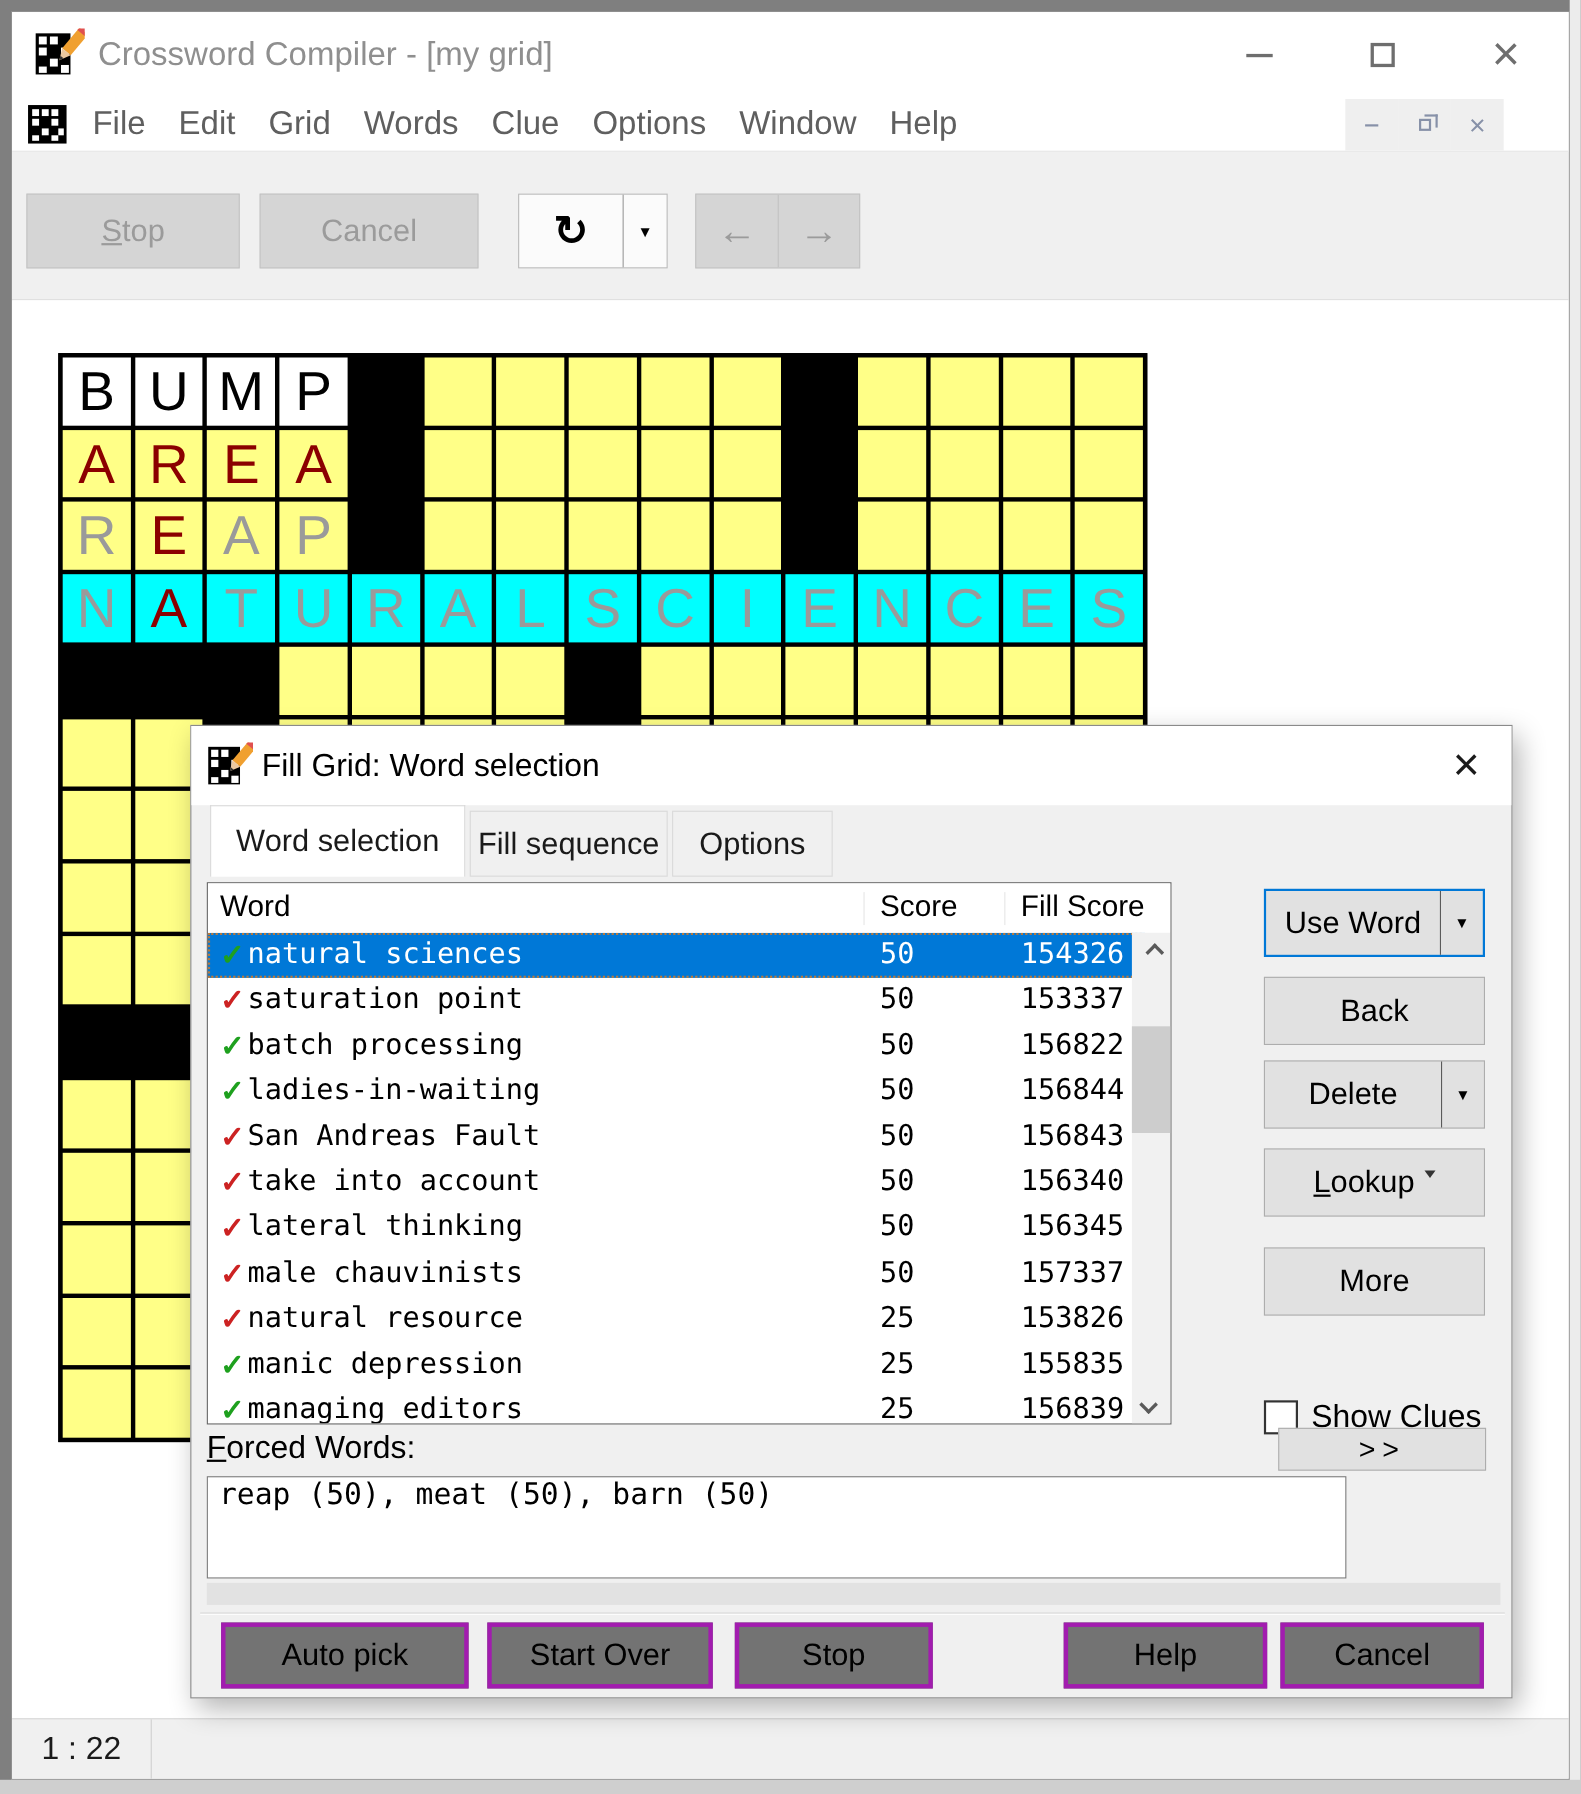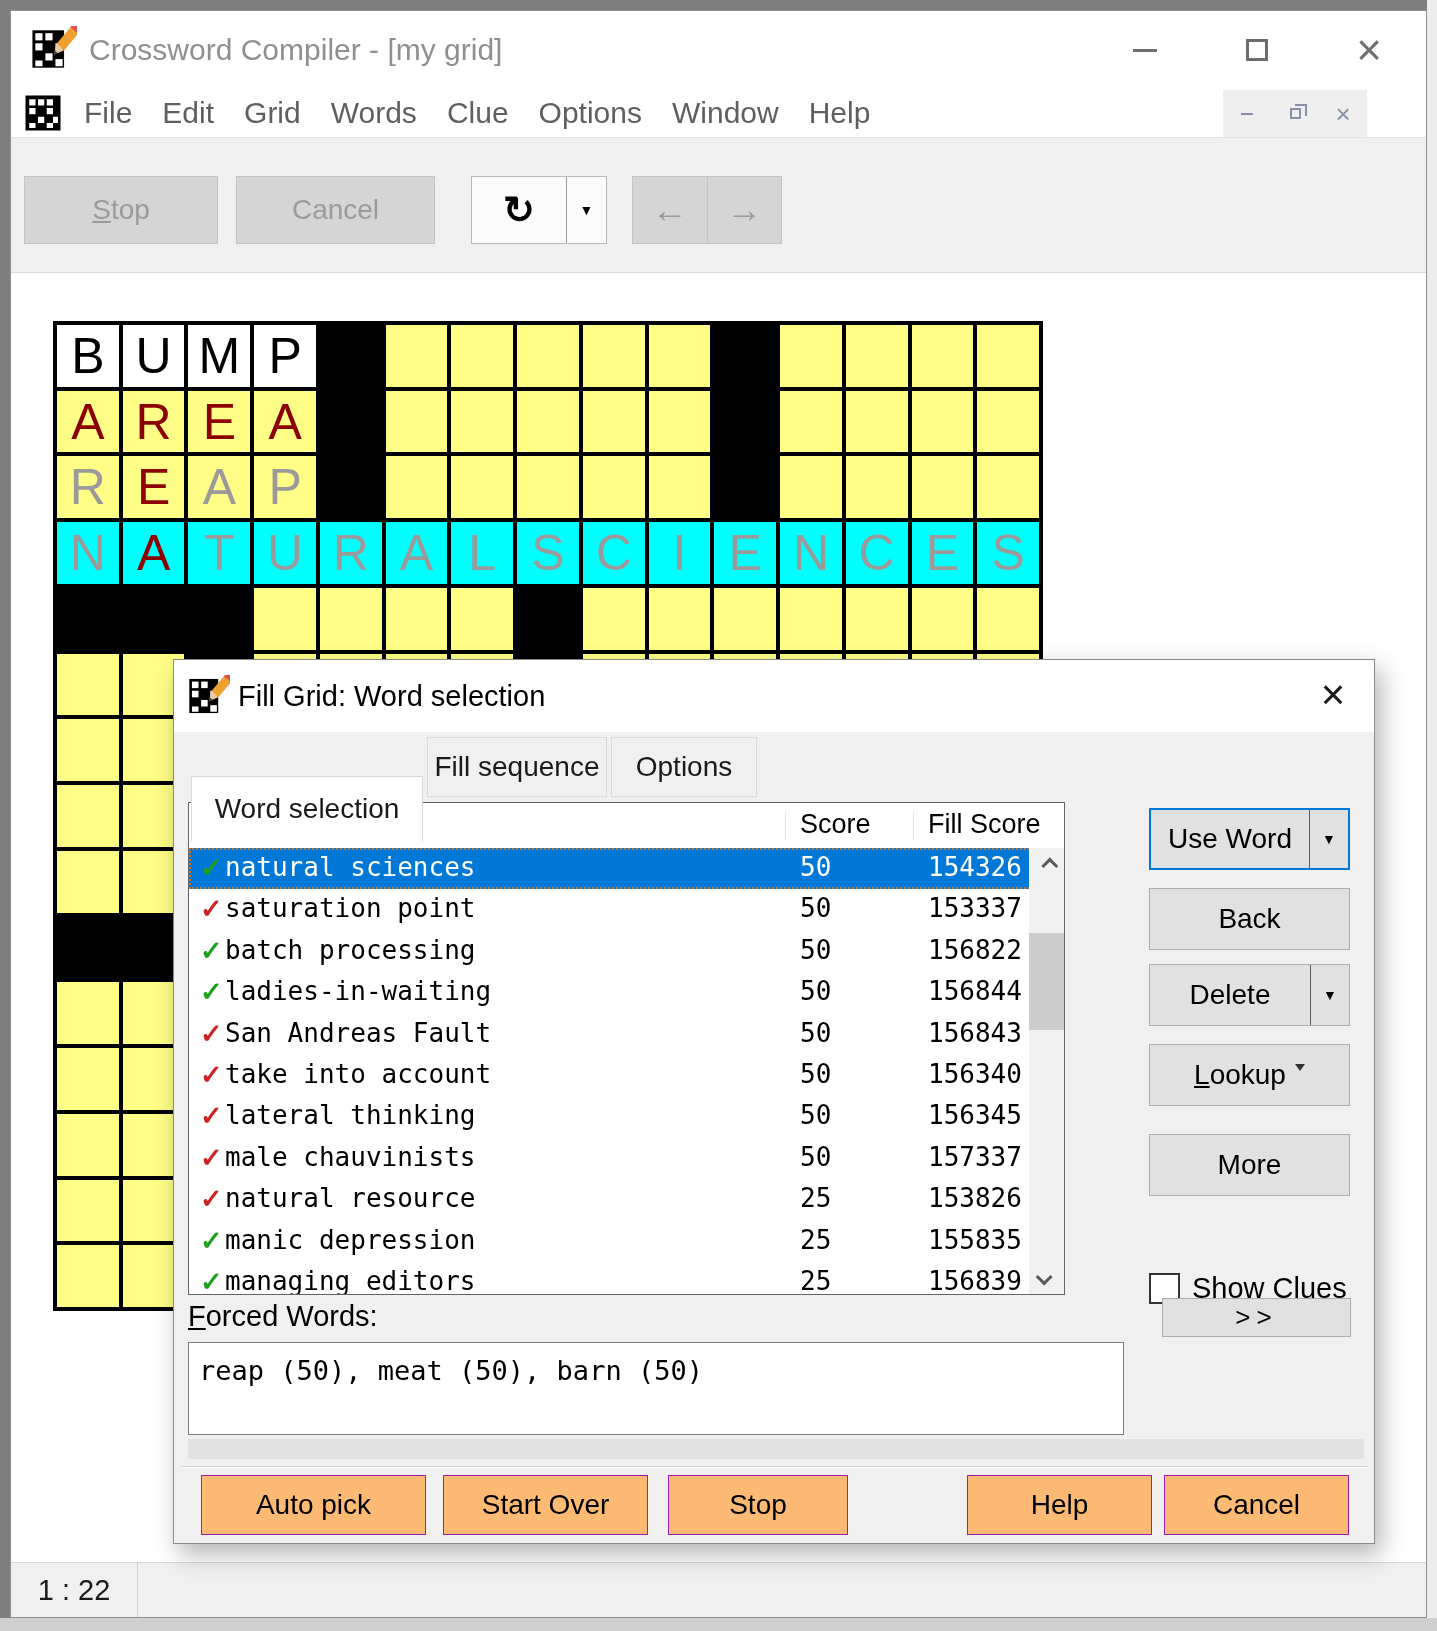--- a/index.html
+++ b/index.html
@@ -65,21 +65,21 @@
             border:1px solid #8a8a8a; box-shadow:6px 10px 24px rgba(0,0,0,.30); z-index:20; }
   .dlg-titlebar { position:absolute; left:0; top:0; width:100%; height:72px; background:#fff; }
   .dlg-icon { position:absolute; left:14px; top:15px; width:42px; height:42px; }
   .dlg-title { position:absolute; left:64px; top:0; height:72px; line-height:72px; font-size:29px; color:#000; }
   .dlg-close { position:absolute; left:1126px; top:0; width:66px; height:70px; display:flex; align-items:center;
                justify-content:center; font-size:42px; color:#1a1a1a; }
   .tabs { position:absolute; left:0; top:72px; width:100%; height:65px; }
   .tab { position:absolute; top:5px; height:60px; background:#f0f0f0; border:1px solid #d9d9d9;
          display:flex; align-items:center; justify-content:center; font-size:28px; color:#1a1a1a; }
   .tab.active { top:0; height:65px; background:#fff; border-bottom:none; z-index:2; }
-  .tab1 { left:17px; width:232px;margin-top:44px; } .tab2 { left:253px; width:180px; } .tab3 { left:437px; width:146px; }
+  .tab1 { left:17px; width:232px; } .tab2 { left:253px; width:180px; } .tab3 { left:437px; width:146px; }
 
   .listbox { position:absolute; left:14px; top:142px; width:877px; height:493px; background:#fff;
              border:1px solid #646464; overflow:hidden; }
   .list-header { position:absolute; left:0; top:0; width:100%; height:45px; background:#fff; }
   .list-header span { position:absolute; top:6px; font-size:27px; color:#000; }
   .hdr-word { left:11px; } .hdr-score { left:611px; } .hdr-fill { left:739px; }
   .hdr-div { position:absolute; top:8px; width:1px; height:30px; background:#e6e6e6; }
   .hdr-div1 { left:596px; } .hdr-div2 { left:724px; }
   .list-rows { position:absolute; left:0; top:45px; width:852px; height:446px; overflow:hidden; }
   .lrow { position:relative; width:100%; height:41.4px; font-family:"DejaVu Sans Mono", monospace; font-size:26px; color:#000; }
@@ -106,27 +106,27 @@
   .split .arr { width:38px; text-align:center; font-size:14px; }
   .mini-caret { display:inline-block; width:0; height:0; border-left:5px solid transparent;
                 border-right:5px solid transparent; border-top:7px solid #333; margin-left:9px; position:relative; top:-8px; }
   .showclues { position:absolute; left:975px; top:612px; display:flex; align-items:center; }
   .cb { width:31px; height:31px; background:#fff; border:2px solid #333; margin-right:12px; }
   .showclues .lbl { font-size:29px; color:#000; }
   .btn-expand { position:absolute; left:988px; top:638px; width:189px; height:39px; background:#e1e1e1;
                 border:1px solid #adadad; display:flex; align-items:center; justify-content:center;
                 font-size:26px; letter-spacing:6px; color:#000; }
   .forced-label { position:absolute; left:14px; top:640px; font-size:29px; color:#000; }
-  .forced-box { position:absolute; left:14px; top:682px; width:936px; height:93px; background:#fff;
+  .forced-box { position:absolute; left:14px; top:682px; width:1036px; height:93px; background:#fff;
                 border:1px solid #7a7a7a; font-family:"DejaVu Sans Mono", monospace; font-size:27px;
-                color:#000; padding:12px 10px; }
+                color:#000; padding:0 10px; }
   .progress-strip { position:absolute; left:14px; top:779px; width:1176px; height:20px; background:#e2e2e2; }
   .groove { position:absolute; left:8px; top:806px; width:1186px; height:2px;
             border-top:1px solid #d0d0d0; border-bottom:1px solid #fff; }
-  .bot-btn { position:absolute; top:815px; height:60px; background:#fdba74; border:1px solid #a21caf;
+  .bot-btn { position:absolute; top:815px; height:60px; background:#737373; border:4px solid #a21caf;
              display:flex; align-items:center; justify-content:center; font-size:28px; color:#000; }
   .bb1 { left:27px; width:225px; } .bb2 { left:269px; width:205px; } .bb3 { left:494px; width:180px; }
   .bb4 { left:793px; width:185px; } .bb5 { left:990px; width:185px; }
 
   
   .statusbar { position:absolute; left:0; top:1551px; width:100%; height:55px; background:#f0f0f0;
                border-top:1px solid #d7d7d7; }
   .status-left { position:absolute; left:0; top:0; width:127px; height:100%; display:flex; align-items:center;
                  justify-content:center; font-size:29px; color:#1a1a1a; border-right:1px solid #d0d0d0; }
   .status-msg { position:absolute; left:140px; top:0; height:100%; display:flex; align-items:center;

